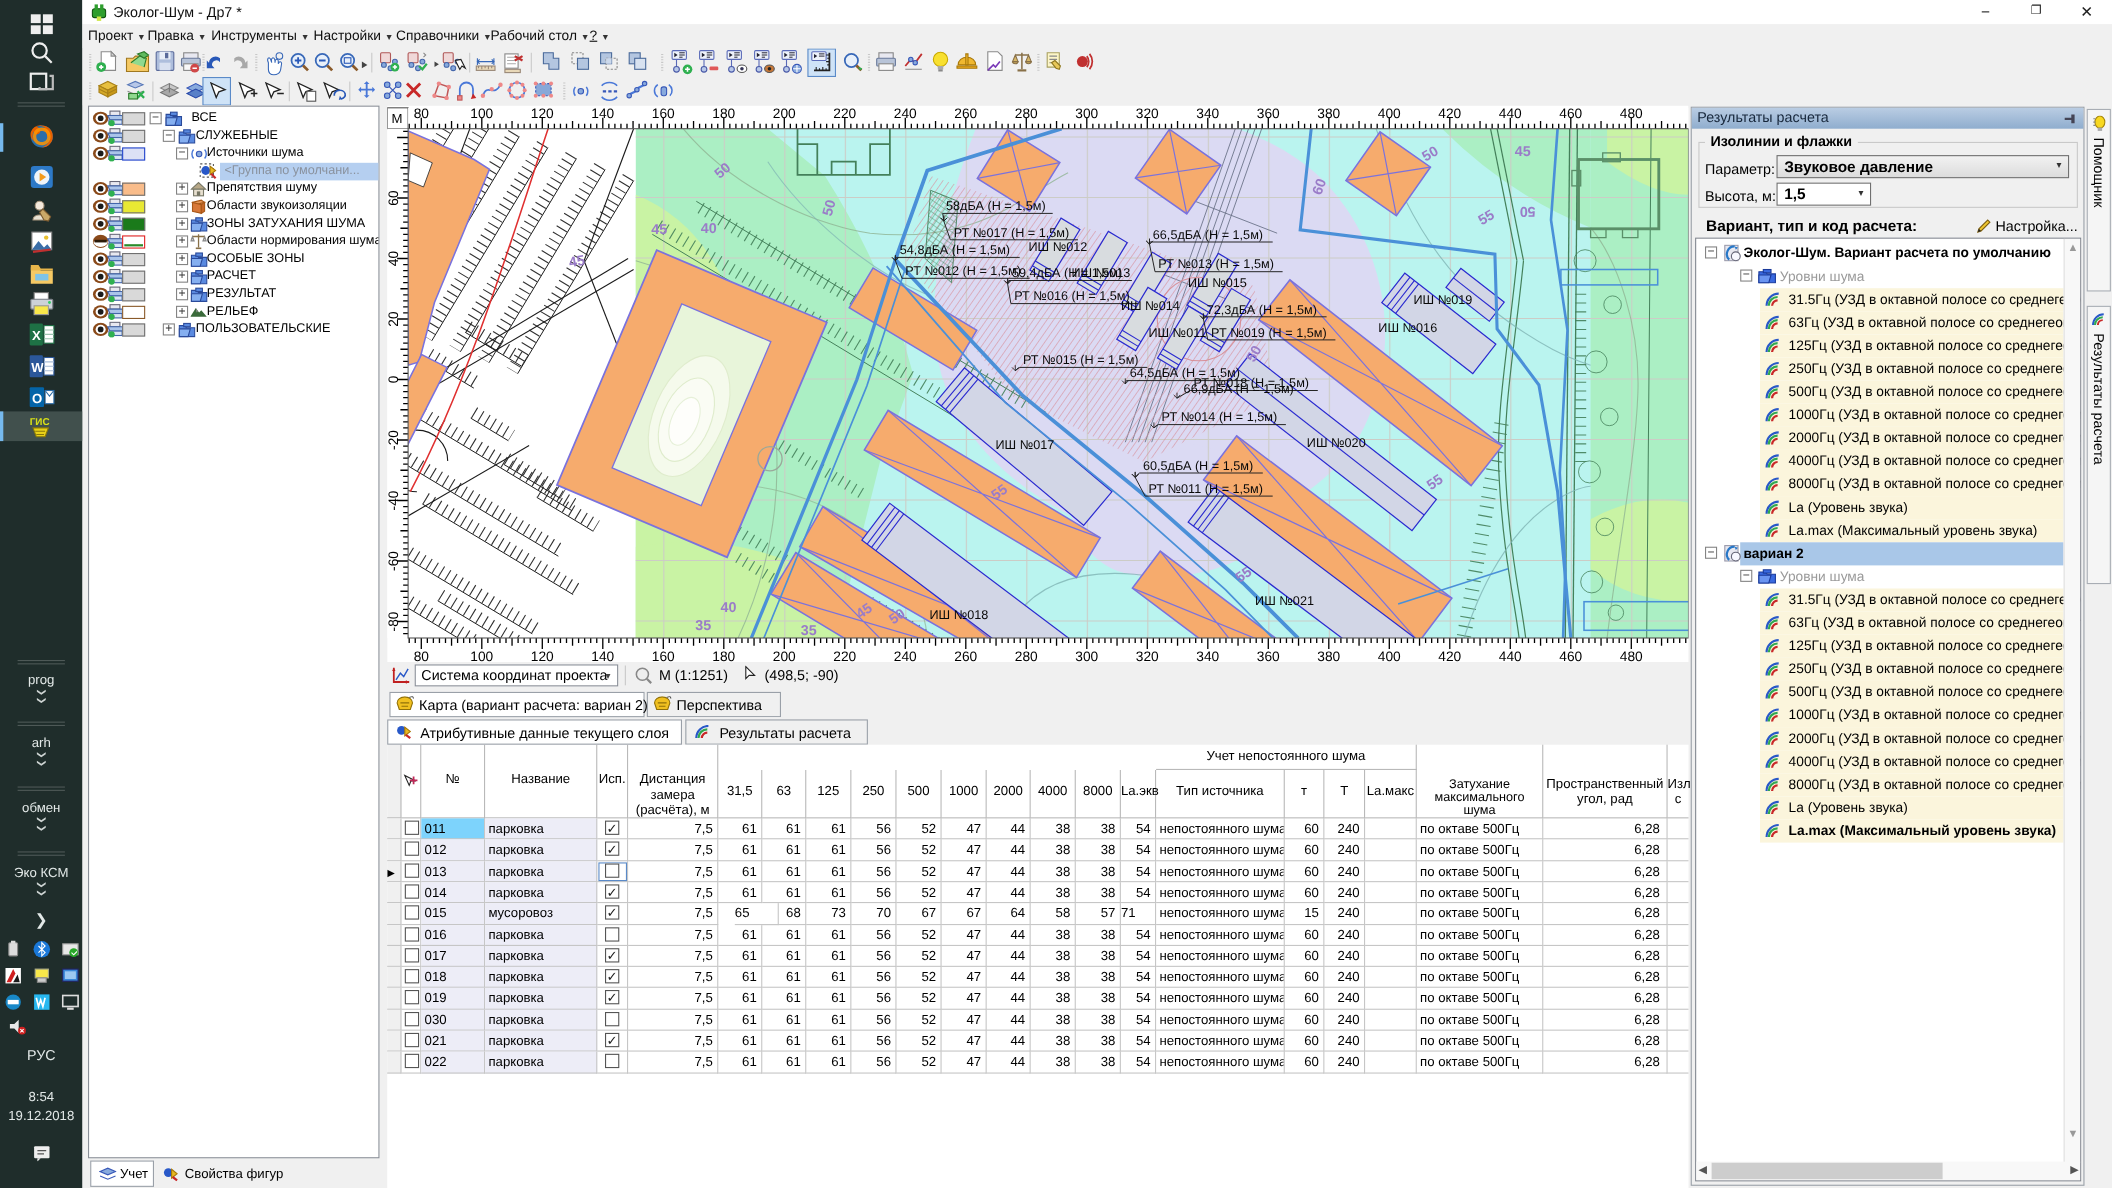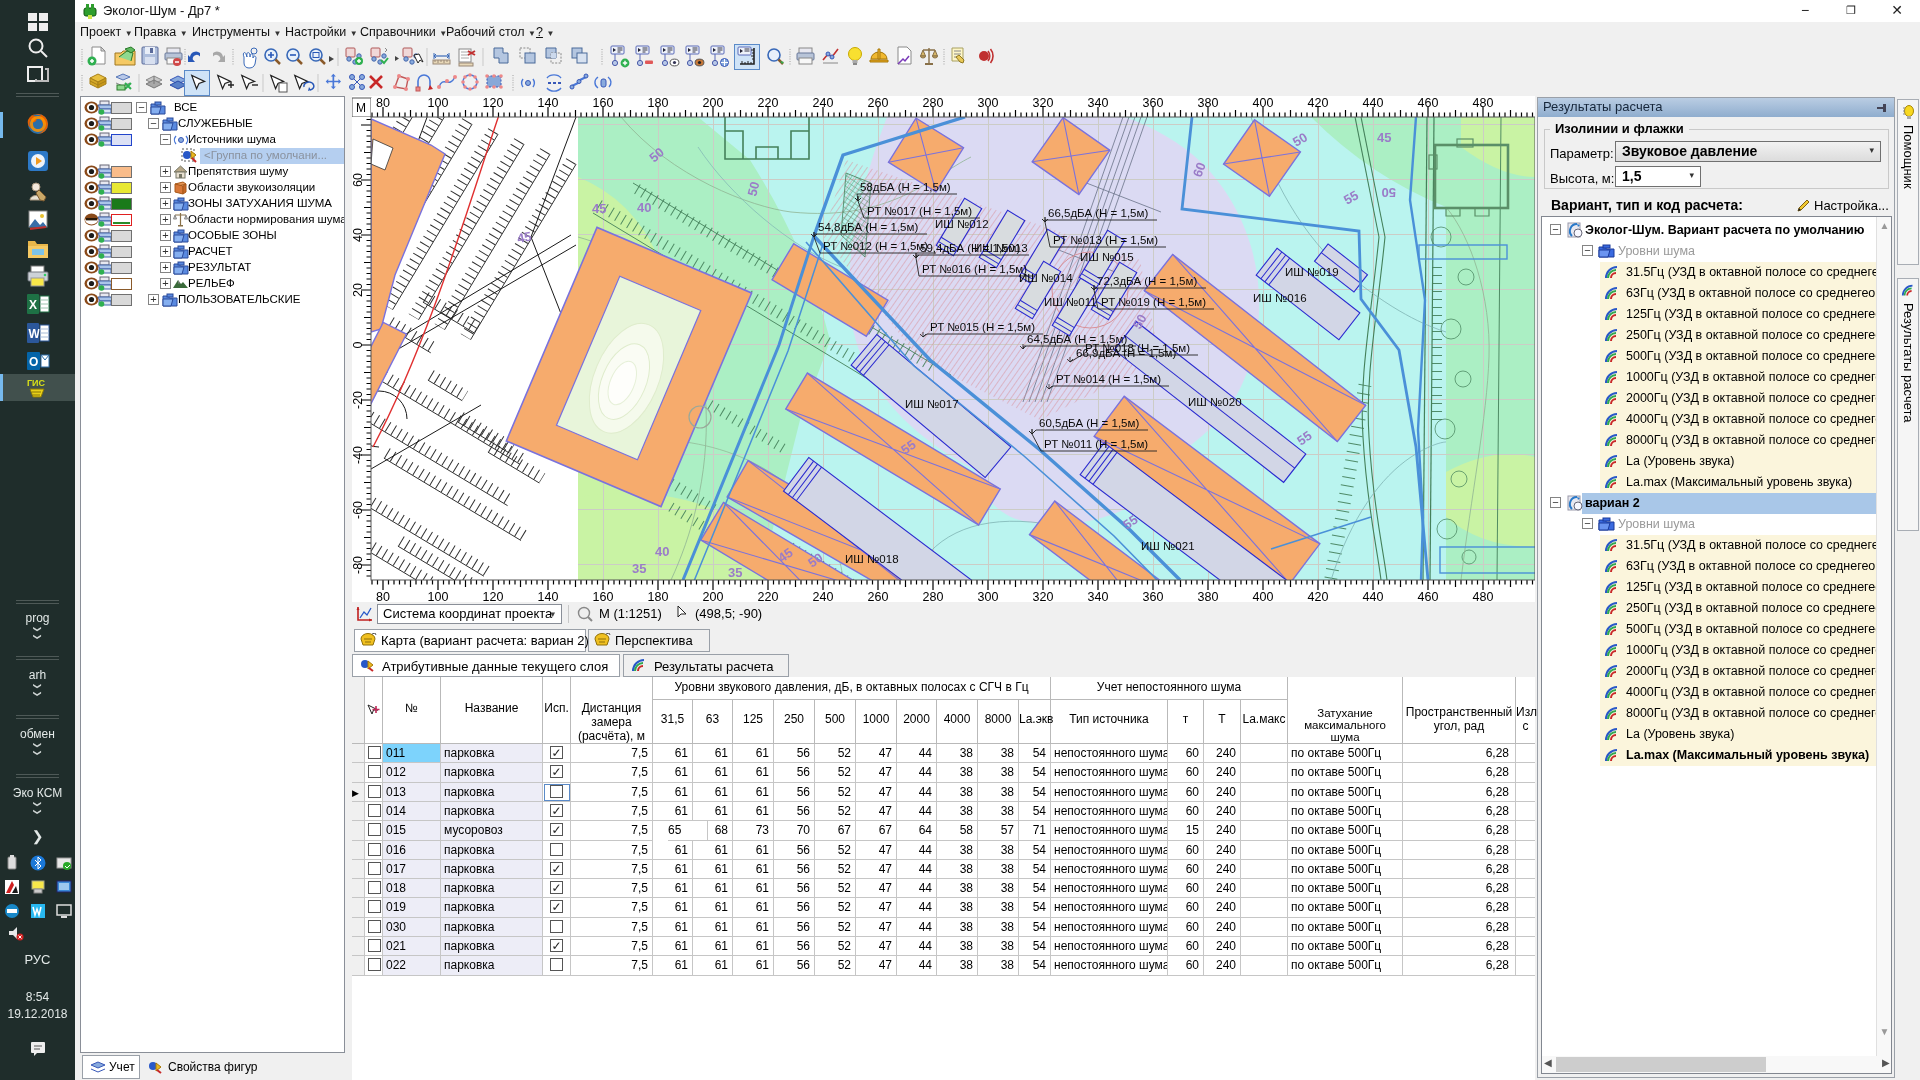--- a/index.html
+++ b/index.html
@@ -1251,21 +1251,20 @@
     <div class="hc" style="left:31px;top:0px;width:58px;height:67px;padding-top:24px">№</div>
     <div class="hc" style="left:89px;top:0px;width:102px;height:67px;padding-top:24px">Название</div>
     <div class="hc" style="left:191px;top:0px;width:28px;height:67px;padding-top:24px">Исп.</div>
     <div class="hc" style="left:219px;top:0px;width:82px;height:67px;padding-top:24px">Дистанция замера (расчёта), м</div>
     <div class="hc" style="left:0px;top:0px;width:13px;height:67px;background:#f0f0f0"></div>
     <div class="hc" style="left:13px;top:0px;width:18px;height:67px"></div>
     <svg class="abs" style="left:14px;top:26px" width="16" height="16" viewBox="0 0 16 16">
       <path d="M2 2 l4 9 1.5-4 4.5 0z" fill="#fff" stroke="#222"></path>
       <path d="M10 3 v7 m-3.5-3.5 h7" stroke="#c02858" stroke-width="1.6"></path>
     </svg>
-    <div class="hc" style="left:301px;top:0px;width:398px;height:23px;padding-top:3px">Уровни звукового давления, дБ, в октавных полосах с СГЧ в Гц</div>
     <div class="hc" style="left:699px;top:0px;width:237px;height:23px;padding-top:3px">Учет непостоянного шума</div>
     <div class="hc" style="left:936px;top:0px;width:115px;height:23px;border-bottom:none"></div>
     <div class="hc" style="left:1051px;top:0px;width:113px;height:23px;border-bottom:none"></div>
     <div class="hc" style="left:1164px;top:0px;width:19px;height:23px;border-bottom:none;border-right:none"></div>
     <div class="hc" style="left:301px;top:23px;width:40px;height:44px;padding-top:12px">31,5</div>
     <div class="hc" style="left:341px;top:23px;width:40px;height:44px;padding-top:12px">63</div>
     <div class="hc" style="left:381px;top:23px;width:41px;height:44px;padding-top:12px">125</div>
     <div class="hc" style="left:422px;top:23px;width:41px;height:44px;padding-top:12px">250</div>
     <div class="hc" style="left:463px;top:23px;width:41px;height:44px;padding-top:12px">500</div>
     <div class="hc" style="left:504px;top:23px;width:41px;height:44px;padding-top:12px">1000</div>
@@ -1390,21 +1389,21 @@
     <div class="dc" style="left:219px;top:144px;width:82px;height:20px;text-align:right;padding:2px 4px 0 0">7,5</div>
     <div class="dc" style="left:316px;top:144px;width:40px;height:20px;padding:2px 4px 0 0">65</div>
     <div class="dc" style="left:341px;top:144px;width:40px;height:20px;text-align:right;padding:2px 4px 0 0">68</div>
     <div class="dc" style="left:381px;top:144px;width:41px;height:20px;text-align:right;padding:2px 4px 0 0">73</div>
     <div class="dc" style="left:422px;top:144px;width:41px;height:20px;text-align:right;padding:2px 4px 0 0">70</div>
     <div class="dc" style="left:463px;top:144px;width:41px;height:20px;text-align:right;padding:2px 4px 0 0">67</div>
     <div class="dc" style="left:504px;top:144px;width:41px;height:20px;text-align:right;padding:2px 4px 0 0">67</div>
     <div class="dc" style="left:545px;top:144px;width:40px;height:20px;text-align:right;padding:2px 4px 0 0">64</div>
     <div class="dc" style="left:585px;top:144px;width:41px;height:20px;text-align:right;padding:2px 4px 0 0">58</div>
     <div class="dc" style="left:626px;top:144px;width:41px;height:20px;text-align:right;padding:2px 4px 0 0">57</div>
-    <div class="dc" style="left:667px;top:144px;width:32px;height:20px;text-align:right;padding:2px 4px 0 0">71</div>
+    <div class="dc" style="left:667px;top:144px;width:32px;height:20px;padding:2px 4px 0 0">71</div>
     <div class="dc" style="left:699px;top:144px;width:117px;height:20px;padding:2px 0 0 3px">непостоянного шума</div>
     <div class="dc" style="left:816px;top:144px;width:36px;height:20px;text-align:right;padding:2px 4px 0 0">15</div>
     <div class="dc" style="left:852px;top:144px;width:37px;height:20px;text-align:right;padding:2px 4px 0 0">240</div>
     <div class="dc" style="left:889px;top:144px;width:47px;height:20px"></div>
     <div class="dc" style="left:936px;top:144px;width:115px;height:20px;padding:2px 0 0 3px">по октаве 500Гц</div>
     <div class="dc" style="left:1051px;top:144px;width:113px;height:20px;text-align:right;padding:2px 6px 0 0">6,28</div>
     <div class="dc" style="left:1164px;top:144px;width:19px;height:20px;border-right:none"></div>
     <div class="dc" style="left:0px;top:164px;width:13px;height:19px;background:#f0f0f0"></div>
     <div class="dc" style="left:13px;top:164px;width:18px;height:19px"></div>
     <div class="cb" style="left:16px;top:166px"></div>

